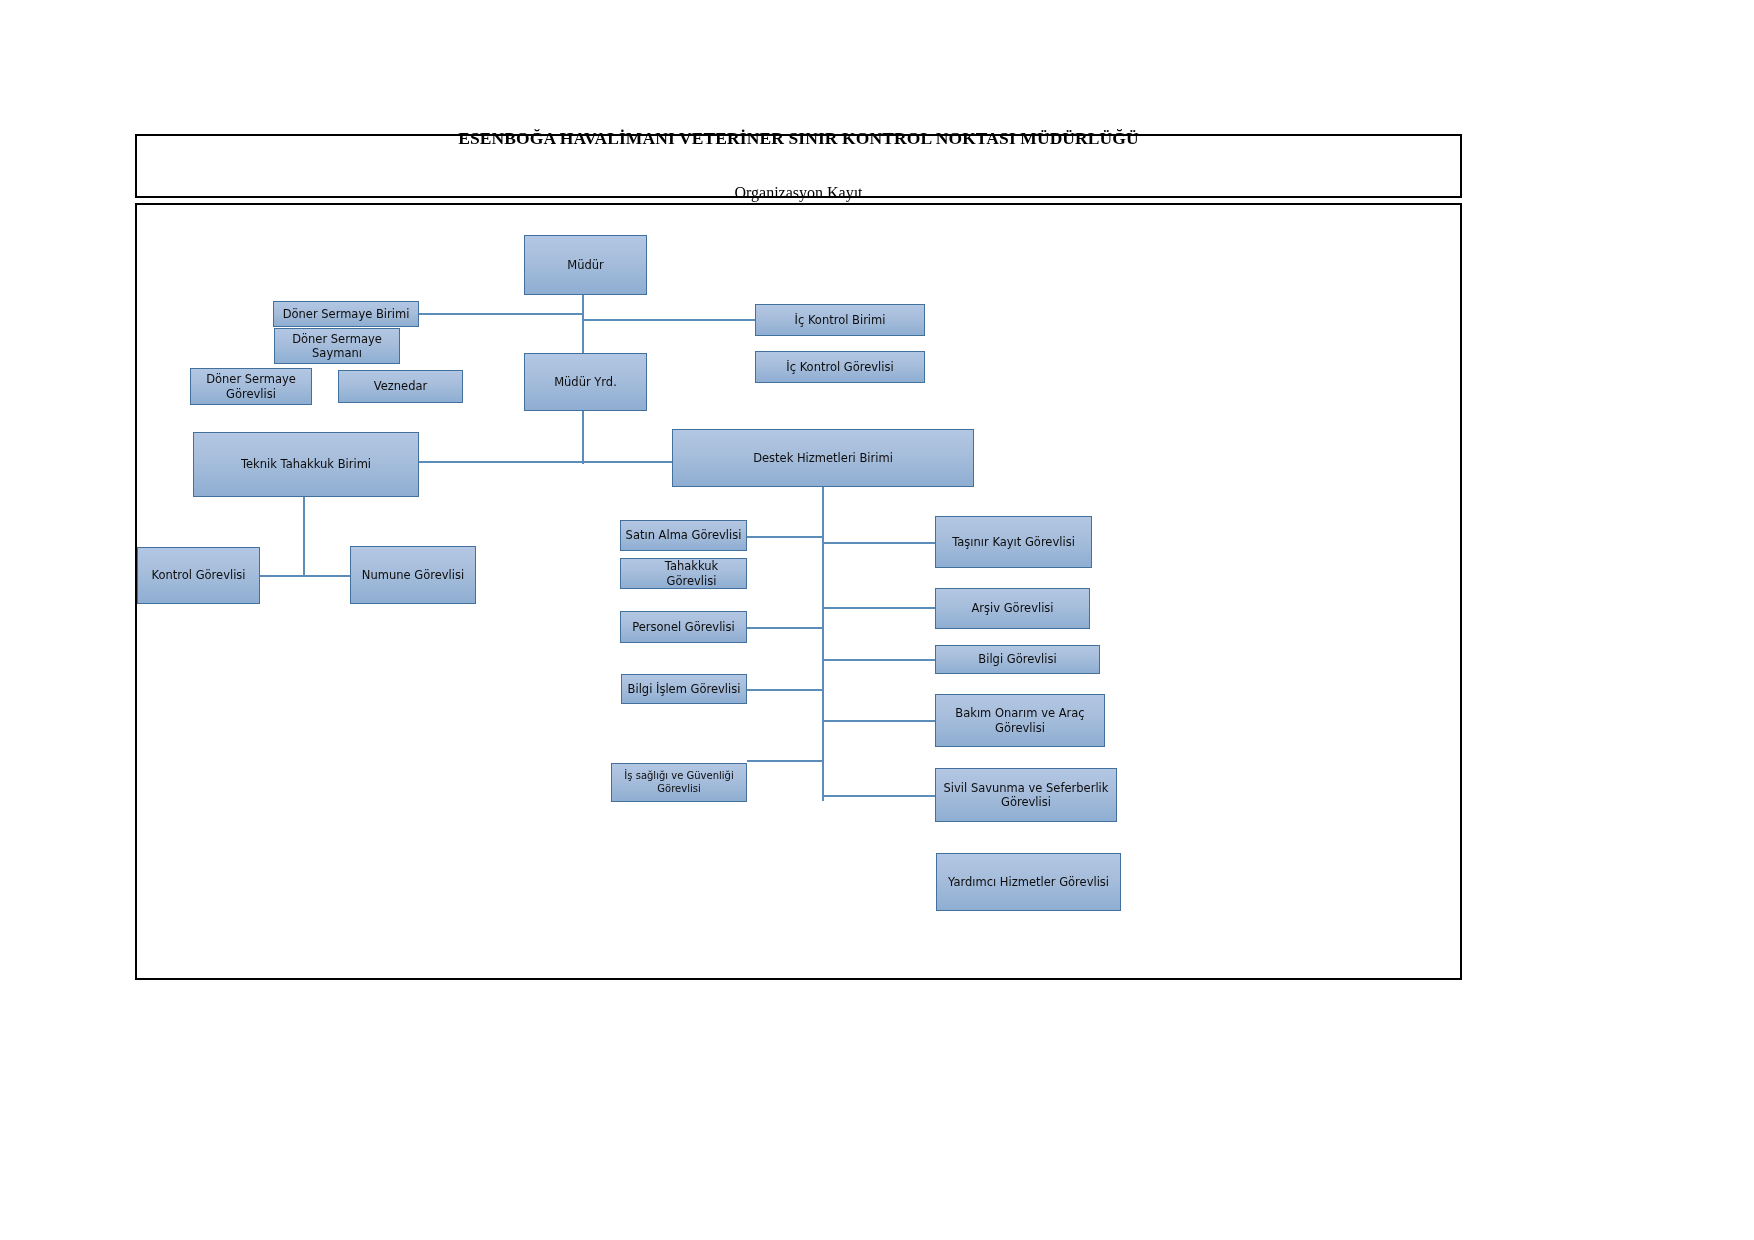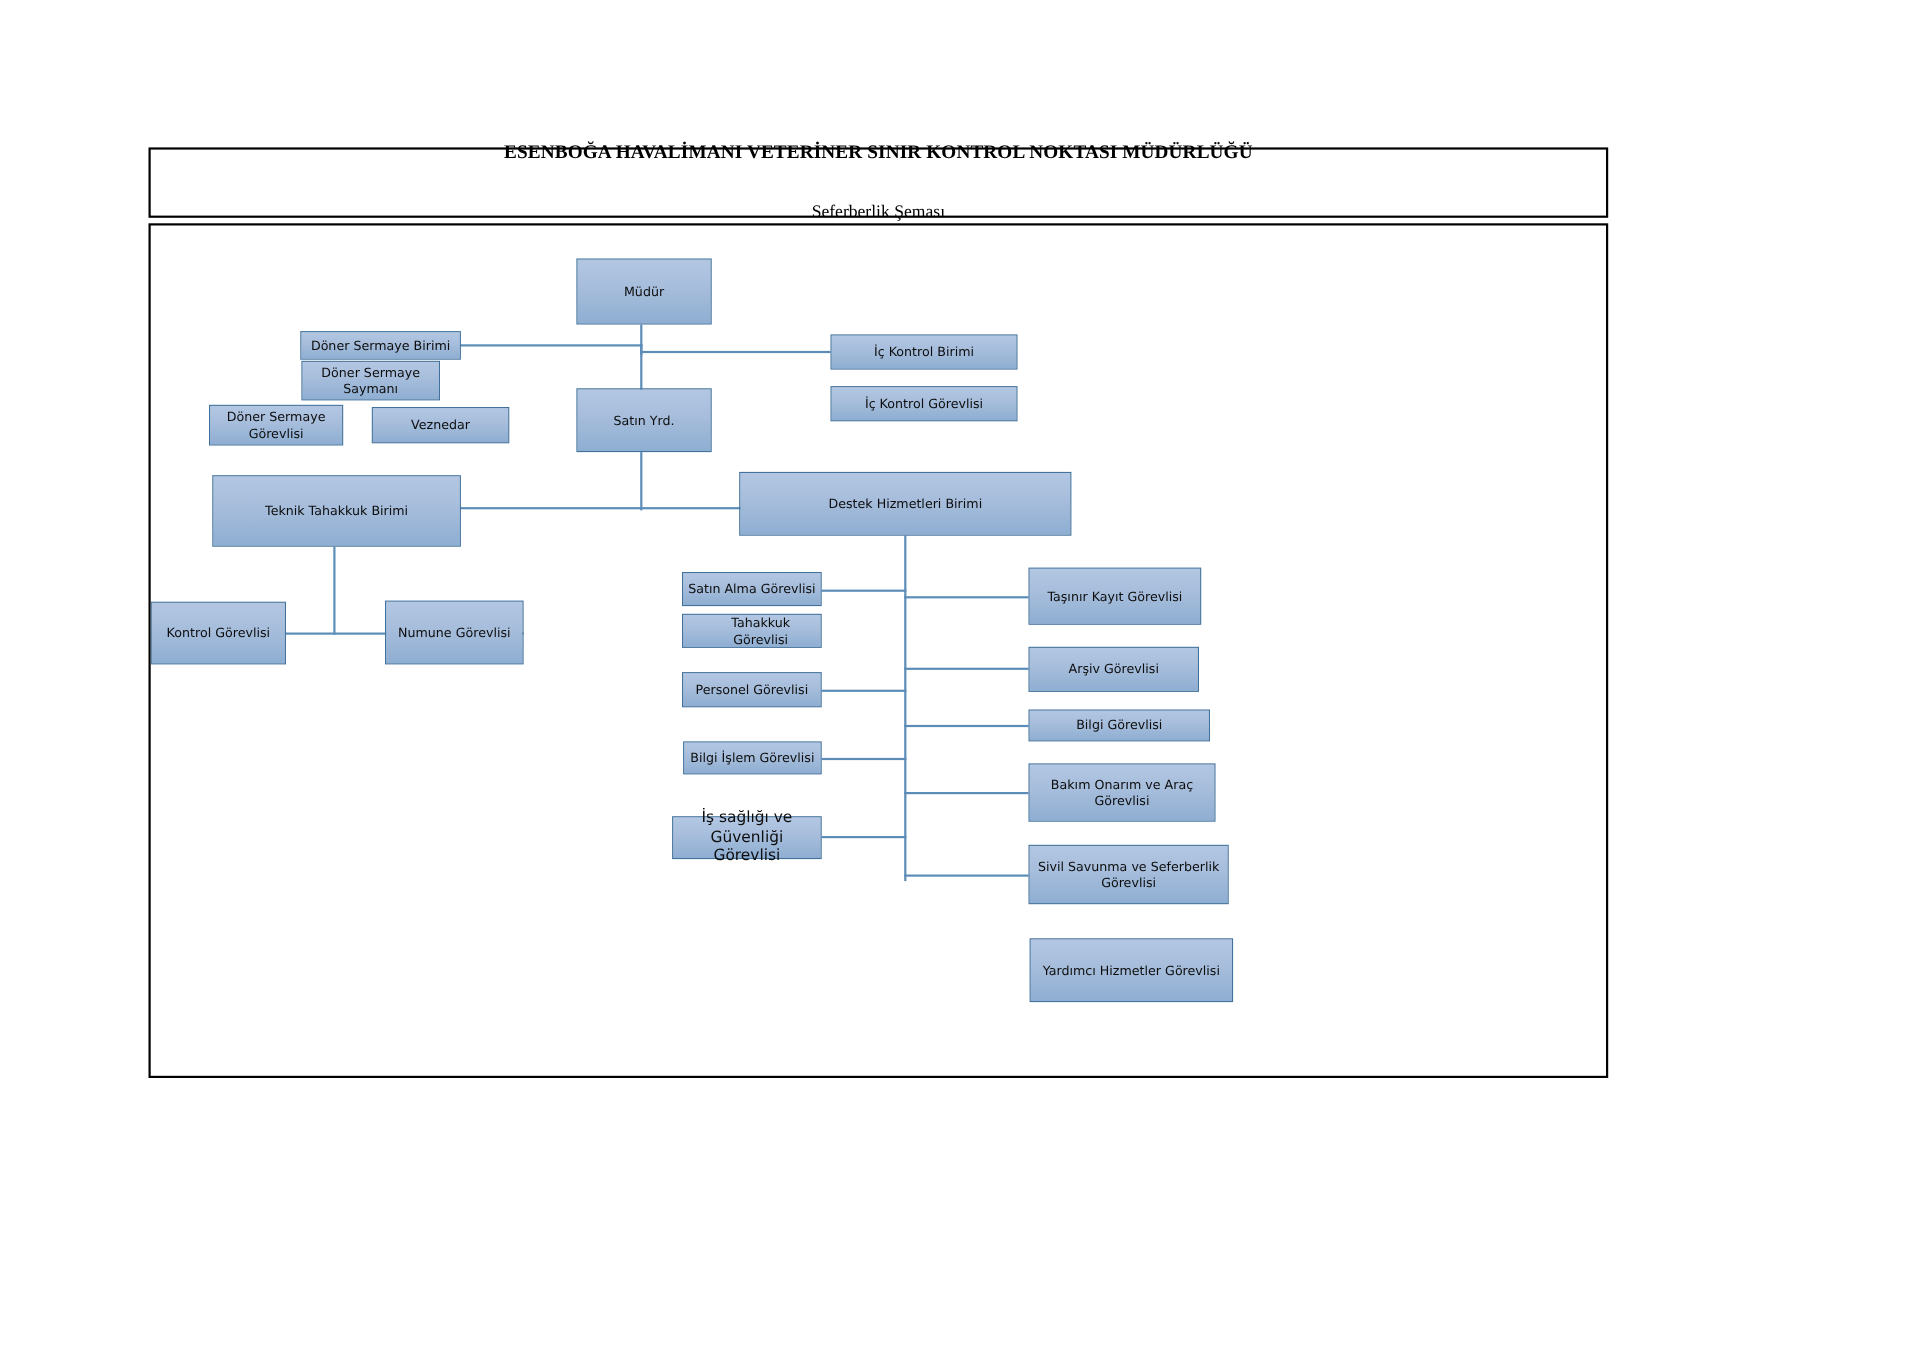--- a/index.html
+++ b/index.html
@@ -72,38 +72,38 @@
     display: flex;
     align-items: center;
     justify-content: center;
     text-align: center;
     font-family: "DejaVu Sans", sans-serif;
     font-size: 11.5px;
     line-height: 1.25;
     padding: 2px 4px;
     z-index: 3;
   }
-  .node.small { font-size: 14px; }
+  .node.small { font-size: 10px; margin-top: 21px; }
   
   .ln {
     position: absolute;
     background: #5b8db8;
     z-index: 1;
   }
   .lnh { height: 2px; }
   .lnv { width: 2px; }
 </style>
 </head>
 <body>
 
 <div id="page">
 
   <div class="title-frame">
     <div class="title-main">ESENBOĞA HAVALİMANI VETERİNER SINIR KONTROL NOKTASI MÜDÜRLÜĞÜ</div>
-    <div class="title-sub">Seferberlik Şeması</div>
+    <div class="title-sub">Organizasyon Kayıt</div>
   </div>
 
   <div class="chart-frame">
 
     <div class="ln lnv" style="left:445px; top:90px; height:28px;"></div>
 
     <div class="ln lnh" style="left:281px; top:108px; width:166px;"></div>
 
     <div class="ln lnh" style="left:445px; top:114px; width:173px;"></div>
 
@@ -152,21 +152,21 @@
 
     <div class="node" style="left:618px; top:99px; width:170px; height:32px;">
       <span>İç Kontrol Birimi</span>
     </div>
 
     <div class="node" style="left:618px; top:146px; width:170px; height:32px;">
       <span>İç Kontrol Görevlisi</span>
     </div>
 
     <div class="node" style="left:387px; top:148px; width:123px; height:58px;">
-      <span>Satın Yrd.</span>
+      <span>Müdür Yrd.</span>
     </div>
 
     <div class="node" style="left:56px; top:227px; width:226px; height:65px;">
       <span>Teknik Tahakkuk Birimi</span>
     </div>
 
     <div class="node" style="left:535px; top:224px; width:302px; height:58px;">
       <span>Destek Hizmetleri Birimi</span>
     </div>
 

